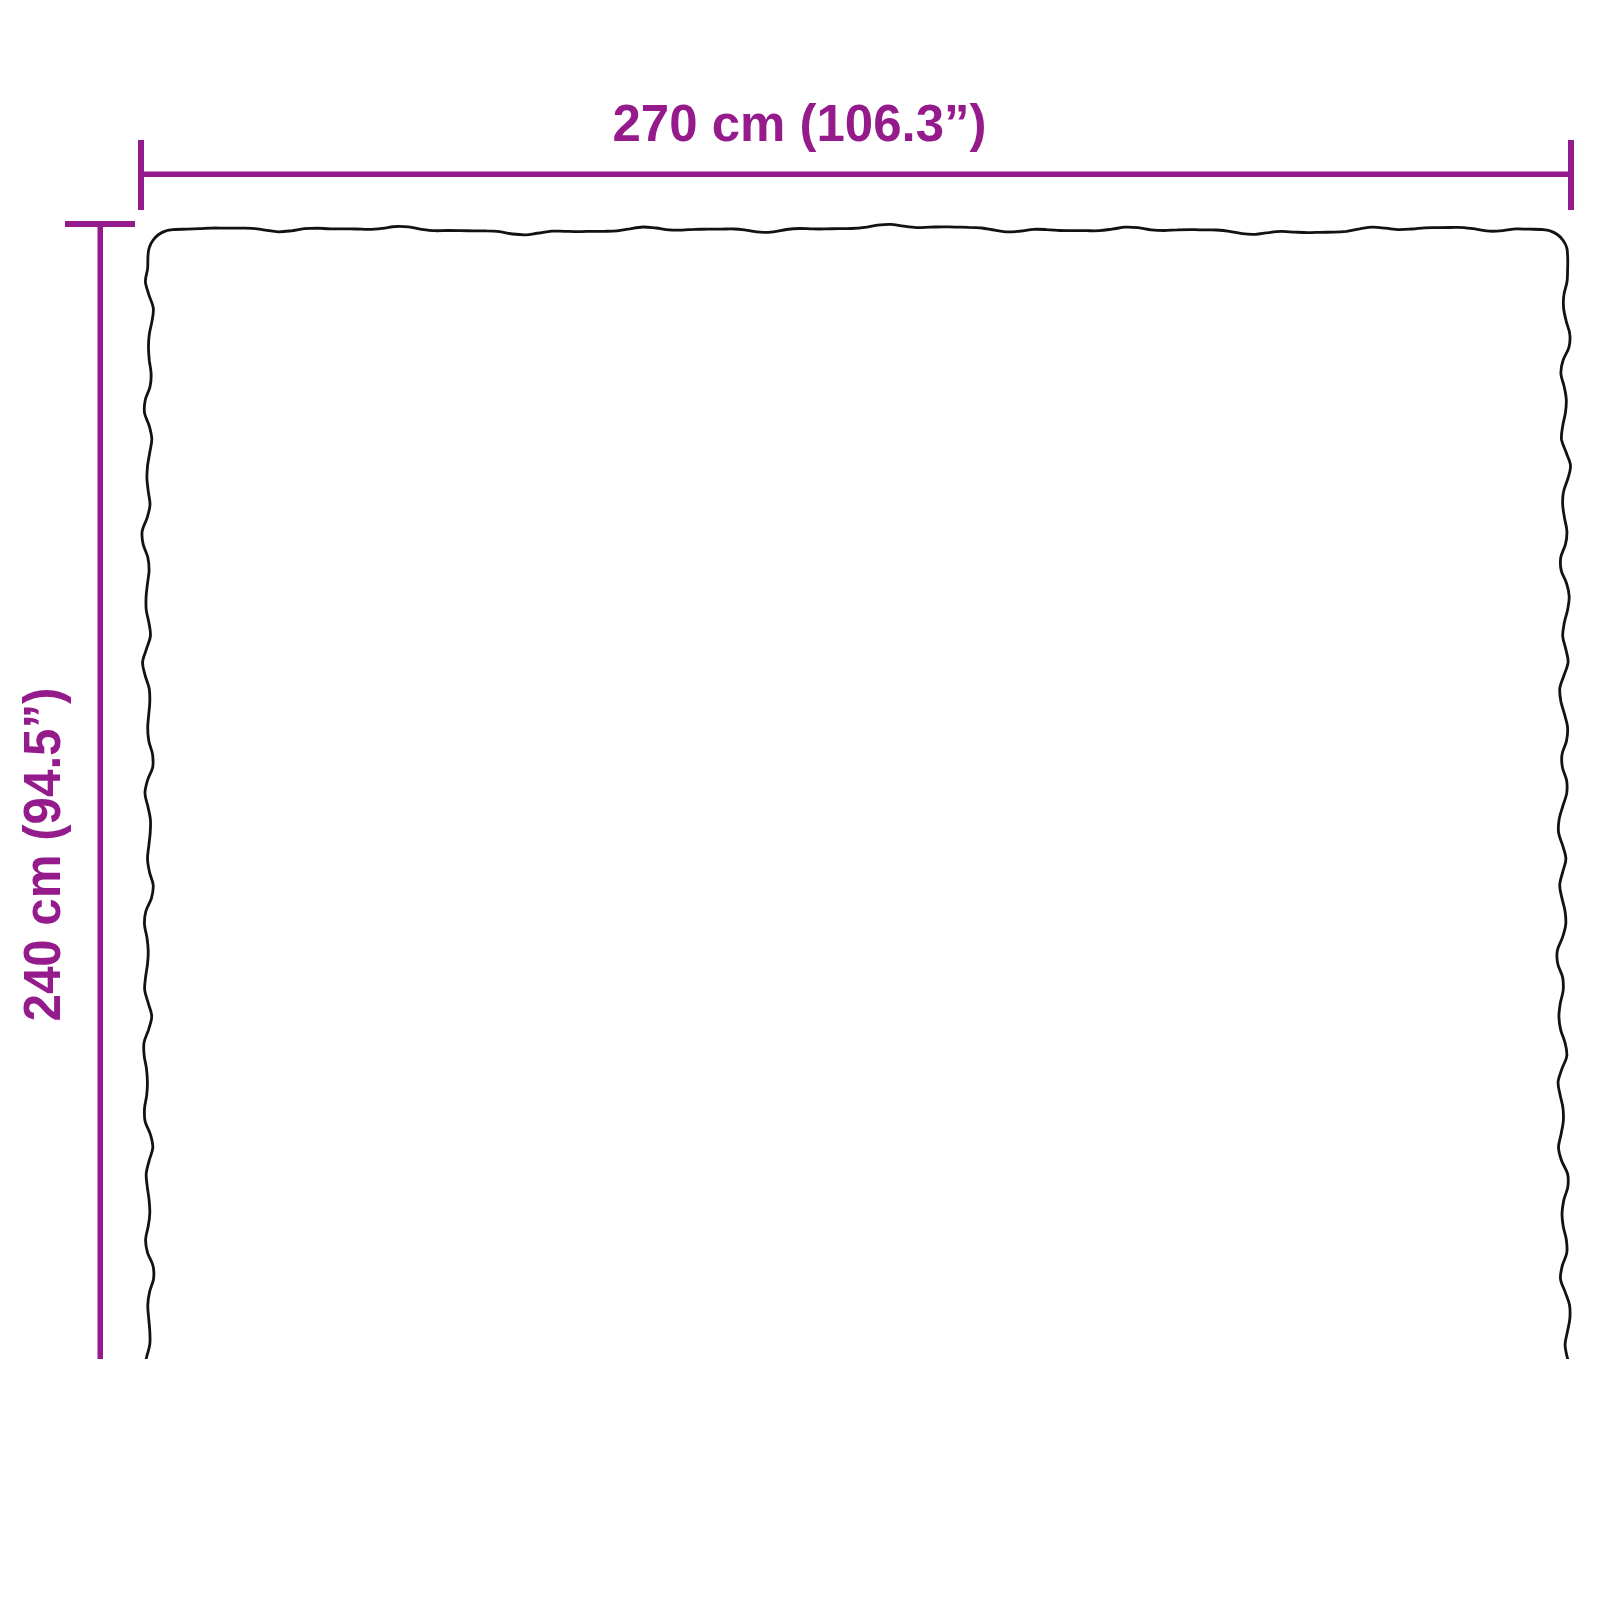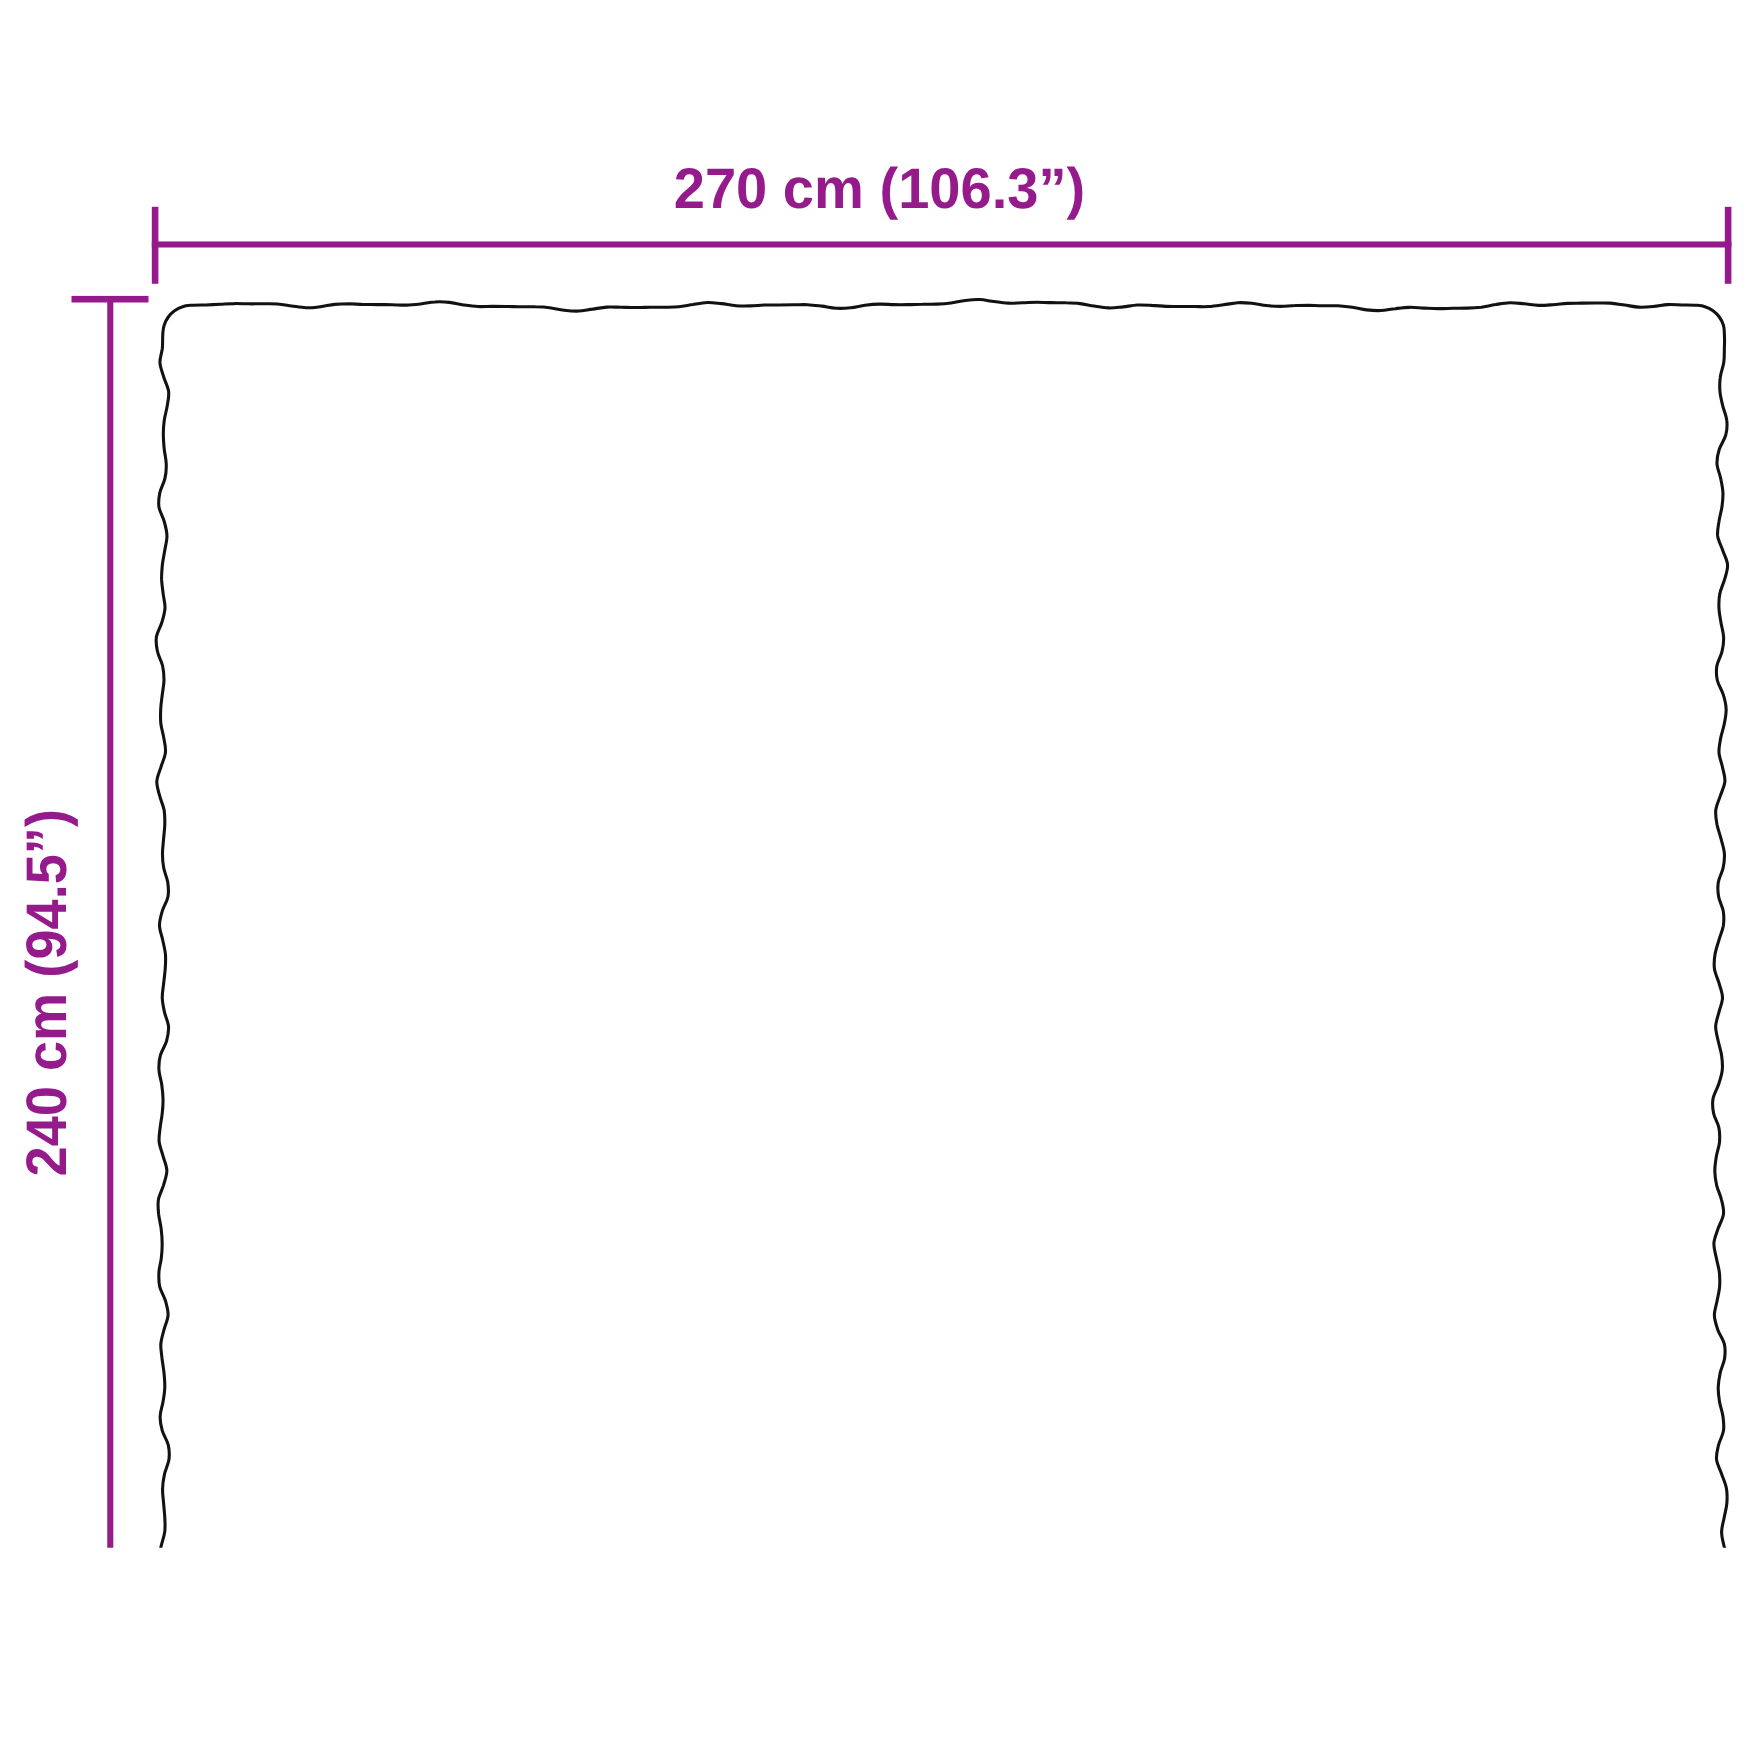--- a/index.html
+++ b/index.html
@@ -1,16 +1,16 @@
 <!DOCTYPE html>
 <html><head>
 <meta charset="utf-8">
 <style>
   html,body { margin:0; padding:0; background:#ffffff; }
-  .wrap { width:1600px; height:1359px; position:relative;margin-top:48px; }
+  .wrap { width:1600px; height:1359px; position:relative; }
   svg { display:block; }
   text { font-family:"Liberation Sans", sans-serif; font-weight:bold; fill:#951b8c; }
 </style>
 </head>
 <body>
 <div class="wrap">
 <svg width="1600" height="1600" viewBox="0 0 1600 1600">
 
   <rect x="0" y="0" width="1600" height="1600" fill="#ffffff"></rect>
 

